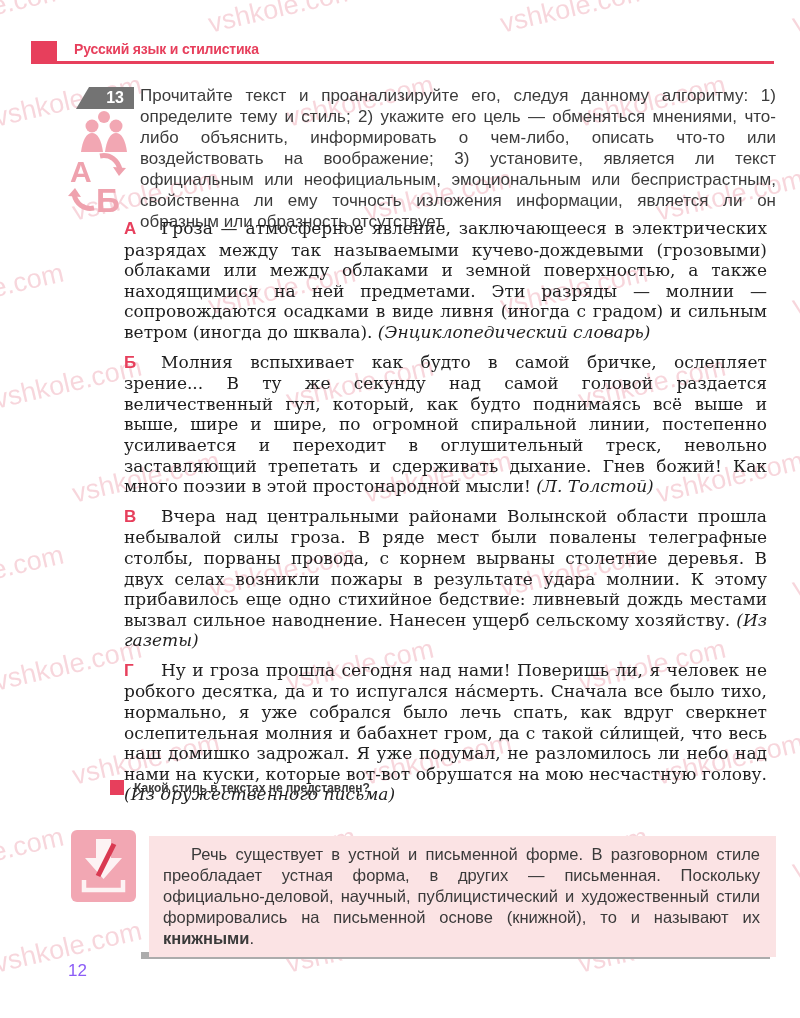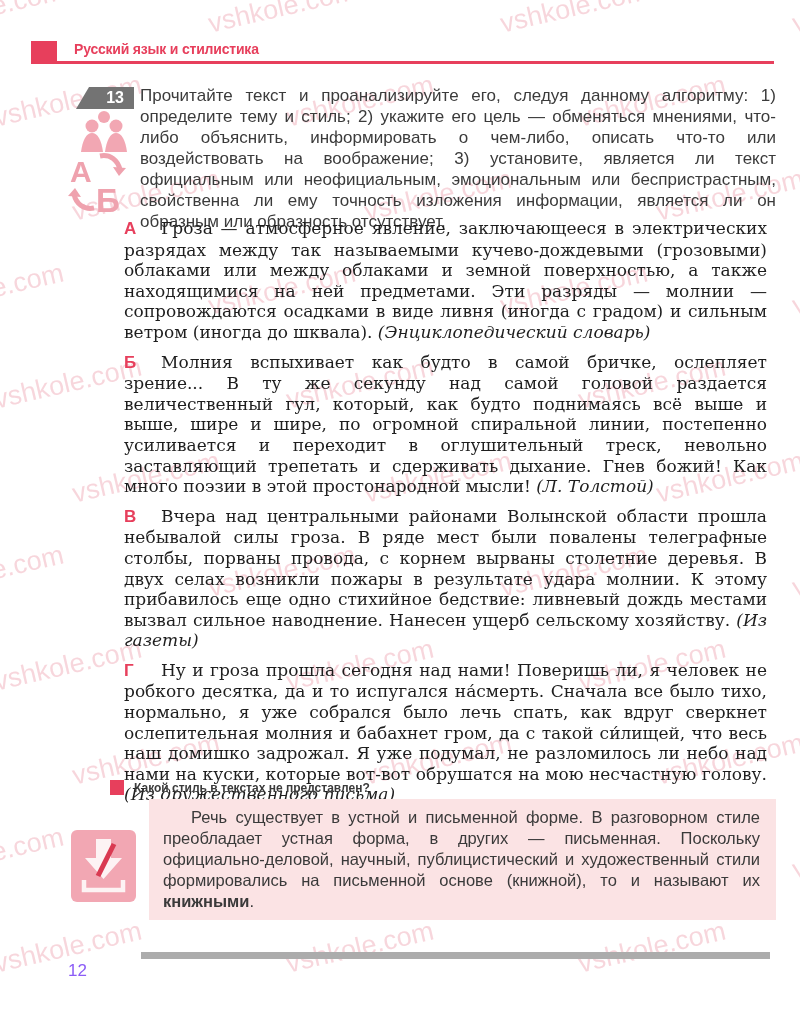--- a/index.html
+++ b/index.html
@@ -46,21 +46,21 @@
   }
   .passage-source { font-style:italic; }
   
   .question { position:absolute; left:110px; top:780px; z-index:2; display:flex; align-items:center; gap:10px; }
   .question-bullet { width:14px; height:15px; background:#E73F5C; flex:0 0 auto; }
   .question-text { font-size:12px; color:#3B3B3B;font-weight:bold; }
   
   .note-icon { position:absolute; left:71px; top:830px; z-index:2; }
   .note-shadow { position:absolute; left:141px; top:952px; width:629px; height:7px; background:#ACACAC; z-index:1; }
   .note-box {
-    position:absolute; left:149px; top:799px; width:627px; box-sizing:border-box; z-index:2;
+    position:absolute; left:149px; top:836px; width:627px; box-sizing:border-box; z-index:2;
     background:#FBE3E4; padding:8px 16px 8px 14px;
     font-size:16.5px; line-height:21px; text-align:justify; color:#3A3A3A;
   }
   .note-box p { margin:0; text-indent:28px; }
   
   .page-number { position:absolute; left:68px; top:961px; font-size:17px; color:#8b5cf6; z-index:2; }
 </style>
 </head>
 <body>
 

